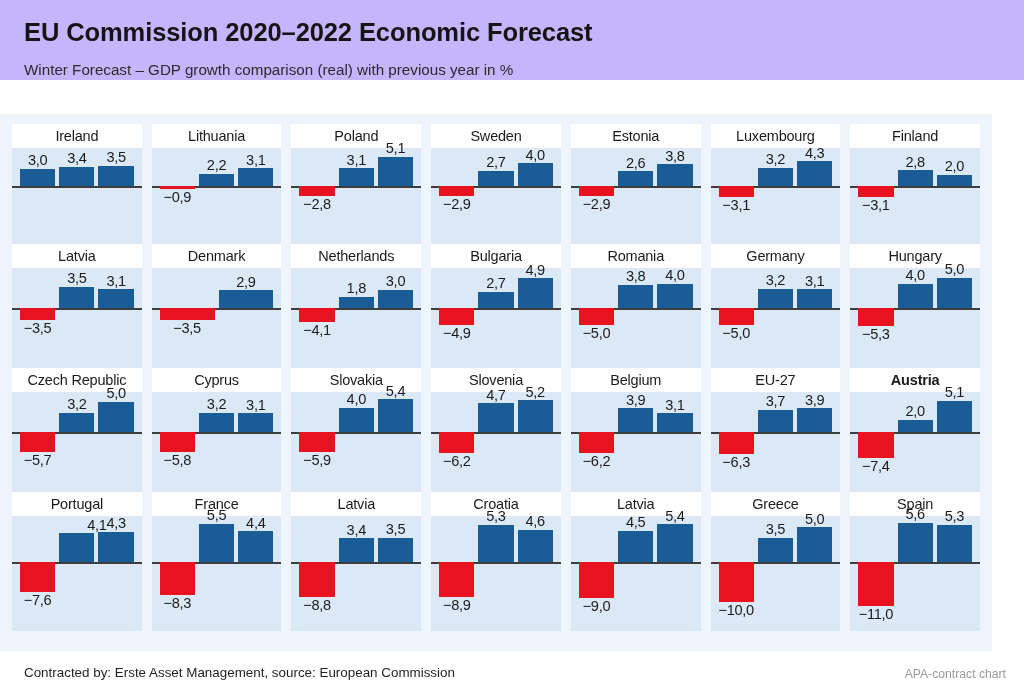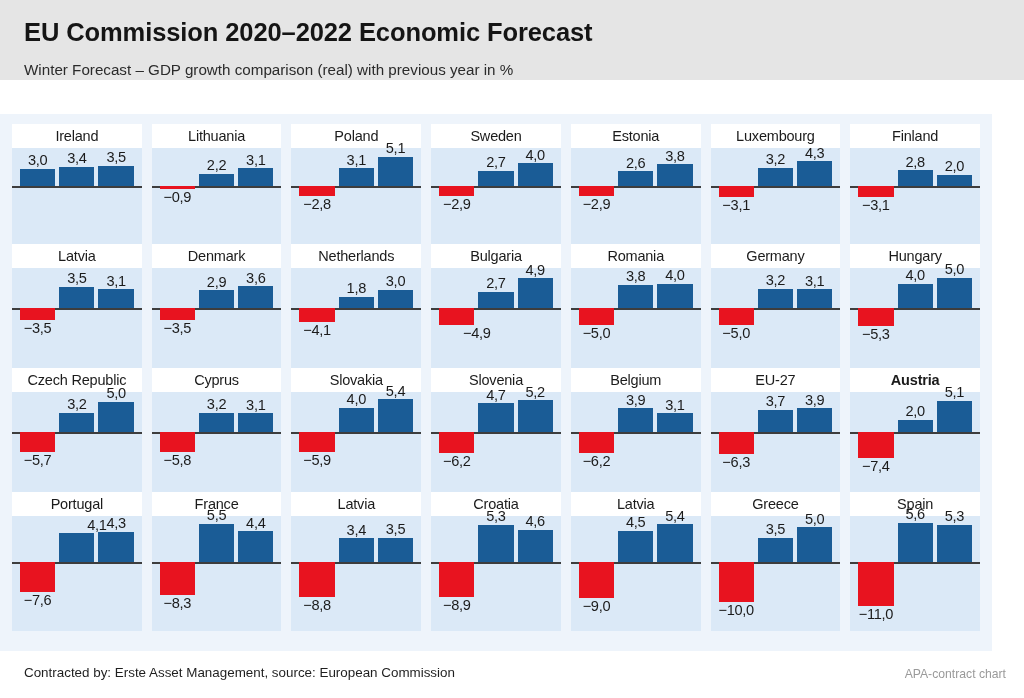--- a/index.html
+++ b/index.html
@@ -19,21 +19,21 @@
     width: 1024px;
     height: 698px;
     position: relative;
     background: #ffffff;
     box-sizing: border-box;
   }
 
   
   #header {
     padding: 18px 0 0 24px;
-    background: #e5e5e5;
+    background: #c4b5fd;
   }
   #chart-title {
     font-size: 25.5px;
     font-weight: bold;
     color: #151515;
     letter-spacing: -0.1px;
     line-height: 1.15;
     margin: 0;
     white-space: nowrap;
   }
@@ -366,24 +366,20 @@
             <div class="zero-line" style="top: 40%;"></div>
             <div class="bars">
               <div class="bar-slot">
                 <div class="bar neg" style="top: 40%; height: 12.0909%;"></div>
                 <div class="bar-label" style="top: calc(52.0909% + 1px);">−3,5</div>
               </div>
               <div class="bar-slot">
                 <div class="bar pos" style="bottom: 60%; height: 17.6071%;"></div>
                 <div class="bar-label" style="bottom: calc(77.6071% + 1px);">2,9</div>
               </div>
-              <div class="bar-slot">
-                <div class="bar pos" style="bottom: 60%; height: 21.8571%;"></div>
-                <div class="bar-label" style="bottom: calc(81.8571% + 1px);">3,6</div>
-              </div>
             </div>
           </div>
         </div>
         <div class="cell">
           <div class="cell-header">
             <span class="cell-title">Netherlands</span>
           </div>
           <div class="cell-body">
             <div class="zero-line" style="top: 40%;"></div>
             <div class="bars">
@@ -404,21 +400,21 @@
         </div>
         <div class="cell">
           <div class="cell-header">
             <span class="cell-title">Bulgaria</span>
           </div>
           <div class="cell-body">
             <div class="zero-line" style="top: 40%;"></div>
             <div class="bars">
               <div class="bar-slot">
                 <div class="bar neg" style="top: 40%; height: 16.9273%;"></div>
-                <div class="bar-label" style="top: calc(56.9273% + 1px); margin-left: 20px;">−4,9</div>
+                <div class="bar-label" style="top: calc(56.9273% + 1px);">−4,9</div>
               </div>
               <div class="bar-slot">
                 <div class="bar pos" style="bottom: 60%; height: 16.3929%;"></div>
                 <div class="bar-label" style="bottom: calc(76.3929% + 1px);">2,7</div>
               </div>
               <div class="bar-slot">
                 <div class="bar pos" style="bottom: 60%; height: 29.75%;"></div>
                 <div class="bar-label" style="bottom: calc(89.75% + 1px);">4,9</div>
               </div>
             </div>

